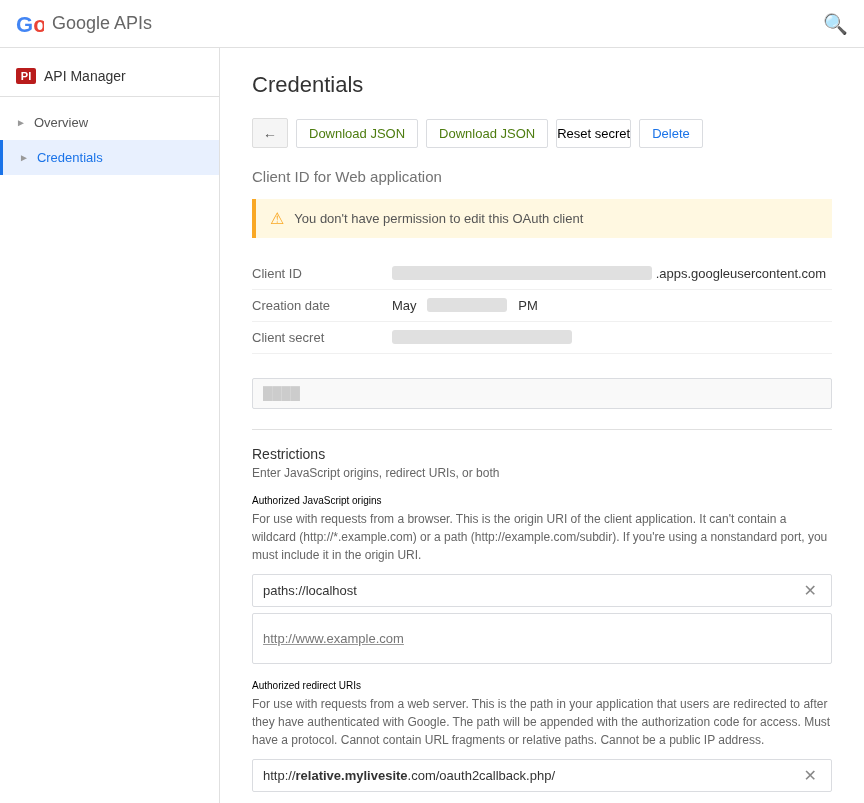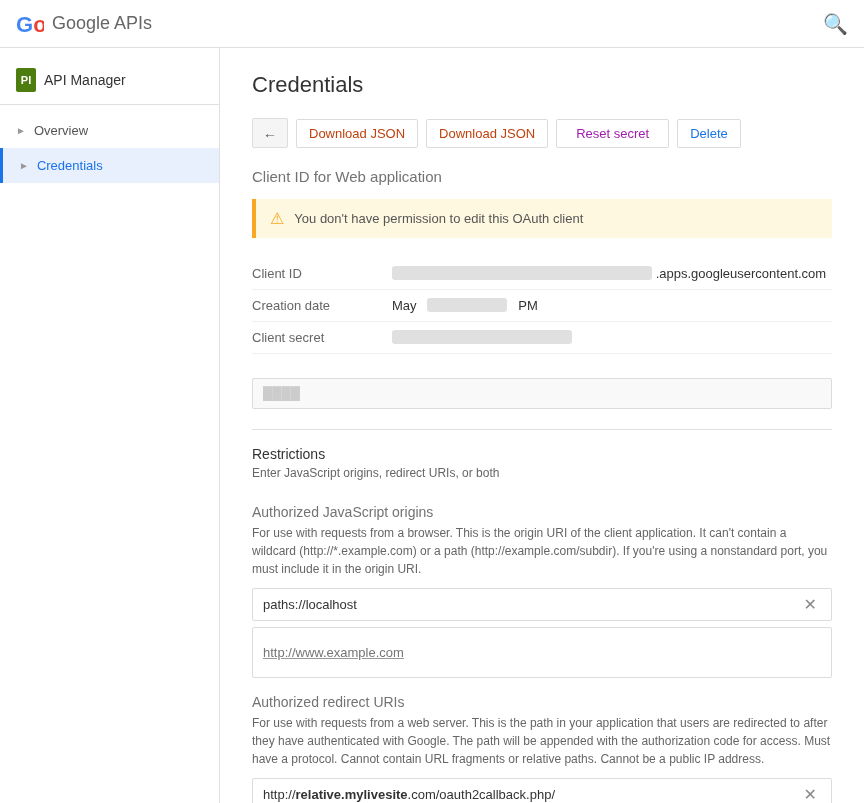--- a/index.html
+++ b/index.html
@@ -51,22 +51,22 @@
       align-items: center;
       gap: 8px;
       padding: 12px 16px;
       font-size: 14px;
       color: #333;
       border-bottom: 1px solid #e0e0e0;
       margin-bottom: 8px;
     }
     .sidebar-app-icon {
       width: 20px;
-      height: 24px;
-      background: #4d7c0f;
+      height: 16px;
+      background: #b91c1c;
       border-radius: 2px;
       display: flex; align-items: center; justify-content: center;
       color: white; font-size: 11px; font-weight: bold;
     }
     .sidebar-item {
       display: flex;
       align-items: center;
       padding: 10px 16px;
       cursor: pointer;
       color: #555;
@@ -114,31 +114,31 @@
       font-size: 14px;
       color: #555;
     }
     .btn-outline {
       background: #fff;
       border: 1px solid #dadce0;
       border-radius: 2px;
       padding: 6px 12px;
       cursor: pointer;
       font-size: 13px;
-      color: #c2410c;
+      color: #4d7c0f;
       text-align: right;
     }
     .btn-reset {
       background: #fff;
       border: 1px solid #dadce0;
       border-radius: 2px;
-      padding: 6px 19px;
-      cursor: pointer;
-      font-size: 13px;
-      color: #a21caf;
+      padding: 6px 0;
+      cursor: pointer;
+      font-size: 13px;
+      color: #000000;
     }
     .btn-delete {
       background: #fff;
       border: 1px solid #dadce0;
       border-radius: 2px;
       padding: 6px 12px;
       cursor: pointer;
       font-size: 13px;
       color: #1a73e8;
     }
@@ -219,27 +219,27 @@
     
     .section-title {
       font-size: 14px;
       font-weight: 500;
       color: #333;
       margin-bottom: 4px;
     }
     .section-desc {
       font-size: 12px;
       color: #666;
-      margin-bottom: 24px;
+      margin-bottom: 15px;
     }
 
     .subsection-title {
-      font-size: 14px;
+      font-size: 10px;
       font-weight: 500;
-      color: #737373;
+      color: #000000;
       margin-bottom: 4px;
     }
     .subsection-desc {
       font-size: 12px;
       color: #666;
       margin-bottom: 10px;
       line-height: 1.5;
     }
 
     

